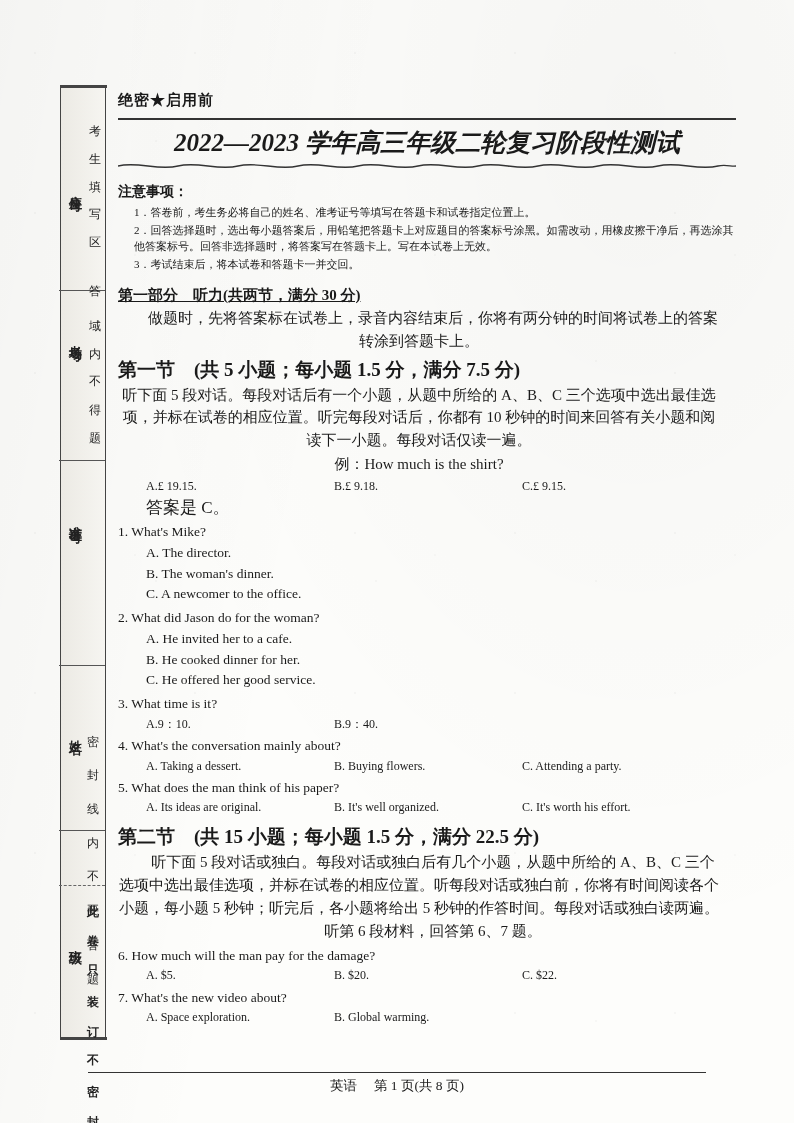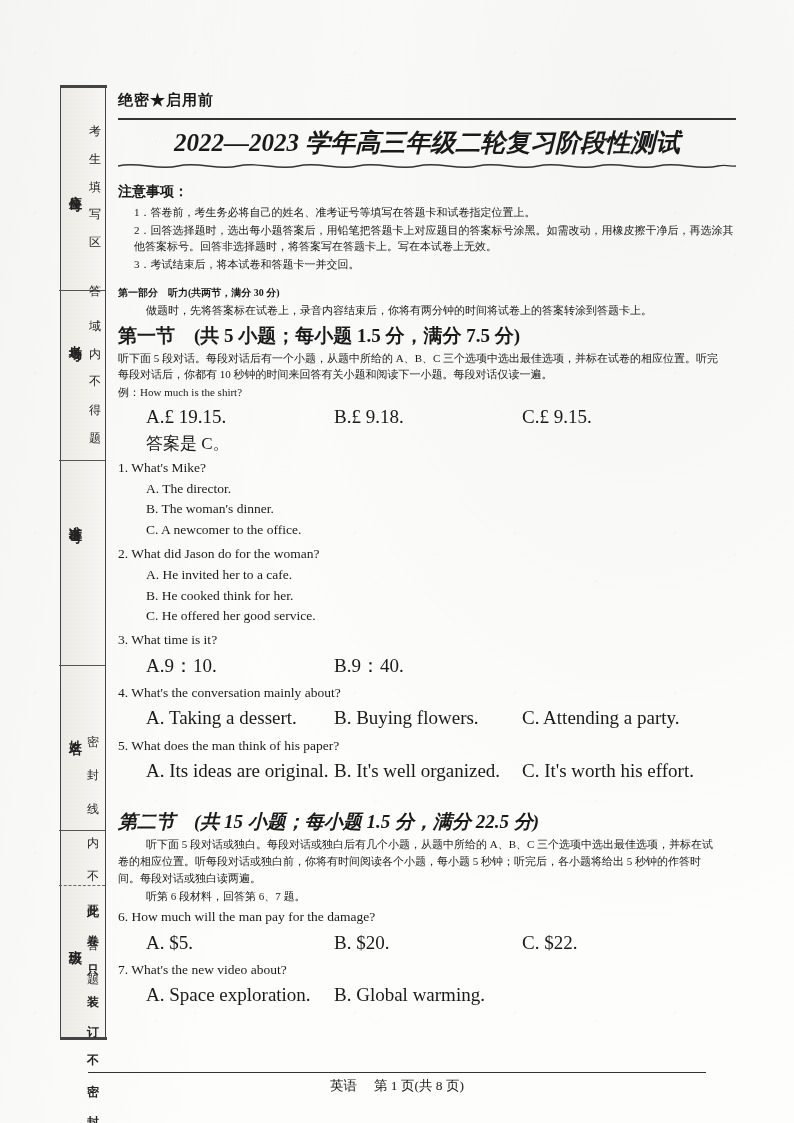--- a/index.html
+++ b/index.html
@@ -65,26 +65,26 @@
     margin:2px 0 10px 0;
   }
   .rule-wave{
     height:10px;margin:2px 0 12px 0;position:relative;overflow:hidden;
   }
   .rule-wave svg{display:block;}
   .notice-title{font-size:14px;font-weight:bold;margin:2px 0 3px 0;}
   .notice{font-size:11px;line-height:1.5;margin:0 0 2px 0;}
   .notice p{margin:0 0 1px 0;text-indent:0;}
   .ind{padding-left:16px;text-indent:-16px;}
-  .part-head{font-size:10px;font-weight:bold;margin:14px 0 2px 0;}
-  .para{font-size:11px;line-height:1.52;margin:0 16px 1px 0;}
+  .part-head{font-size:15px;font-weight:bold;margin:14px 0 2px 0;text-decoration:underline;}
+  .para{font-size:15px;line-height:1.52;margin:0 16px 1px 0;text-align:center;}
   .para.indent2{text-indent:28px;}
   .sec-head{font-size:19px;font-weight:bold;margin:4px 0 1px 0;}
   .q{font-size:13.5px;line-height:1.5;margin:3px 0 0 0;padding-left:14px;text-indent:-14px;}
-  .ans-row{display:flex;font-size:19px;line-height:1.55;padding-left:28px;}
+  .ans-row{display:flex;font-size:12px;line-height:1.55;padding-left:28px;}
   .ans-row .c{width:188px;}
   .ans-stack{font-size:13.5px;line-height:1.55;padding-left:28px;}
   .ans-stack div{margin:0;}
   .answer-note{font-size:17px;padding-left:28px;margin-top:1px;}
   .footer{
     position:absolute;left:0;right:0;bottom:28px;text-align:center;
   }
   .footer-rule{height:1.5px;background:#333;width:618px;margin:0 auto 4px auto;}
   .footer-text{font-size:13.5px;}
   .footer-text b{font-weight:normal;}
@@ -181,21 +181,21 @@
       <div>B. The woman's dinner.</div>
       <div>C. A newcomer to the office.</div>
     </div>
 
     <div class="q">
       <span>2.</span>
       <span>What did Jason do for the woman?</span>
     </div>
     <div class="ans-stack">
       <div>A. He invited her to a cafe.</div>
-      <div>B. He cooked think for her.</div>
+      <div>B. He cooked dinner for her.</div>
       <div>C. He offered her good service.</div>
     </div>
 
     <div class="q">
       <span>3.</span>
       <span>What time is it?</span>
     </div>
     <div class="ans-row">
       <span class="c">A.9：10.</span>
       <span class="c">B.9：40.</span>
@@ -214,21 +214,21 @@
     <div class="q">
       <span>5.</span>
       <span>What does the man think of his paper?</span>
     </div>
     <div class="ans-row">
       <span class="c">A. Its ideas are original.</span>
       <span class="c">B. It's well organized.</span>
       <span class="c">C. It's worth his effort.</span>
     </div>
 
-    <div class="sec-head" style="margin-top:24px;font-style:italic;">第二节　(共 15 小题；每小题 1.5 分，满分 22.5 分)</div>
+    <div class="sec-head" style="margin-top:7px;">第二节　(共 15 小题；每小题 1.5 分，满分 22.5 分)</div>
     <div class="para indent2">听下面 5 段对话或独白。每段对话或独白后有几个小题，从题中所给的 A、B、C 三个选项中选出最佳选项，并标在试卷的相应位置。听每段对话或独白前，你将有时间阅读各个小题，每小题 5 秒钟；听完后，各小题将给出 5 秒钟的作答时间。每段对话或独白读两遍。</div>
     <div class="para indent2">听第 6 段材料，回答第 6、7 题。</div>
 
     <div class="q">
       <span>6.</span>
       <span>How much will the man pay for the damage?</span>
     </div>
     <div class="ans-row">
       <span class="c">A. $5.</span>
       <span class="c">B. $20.</span>

